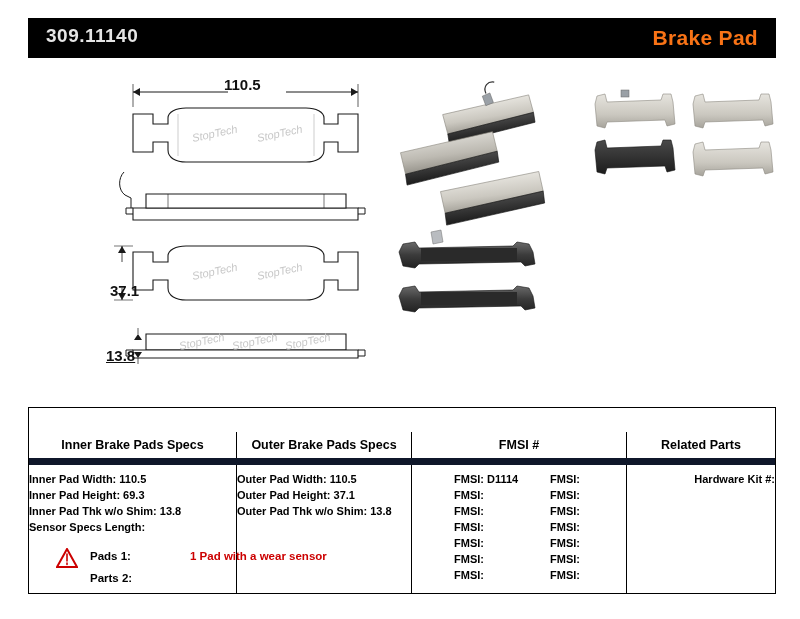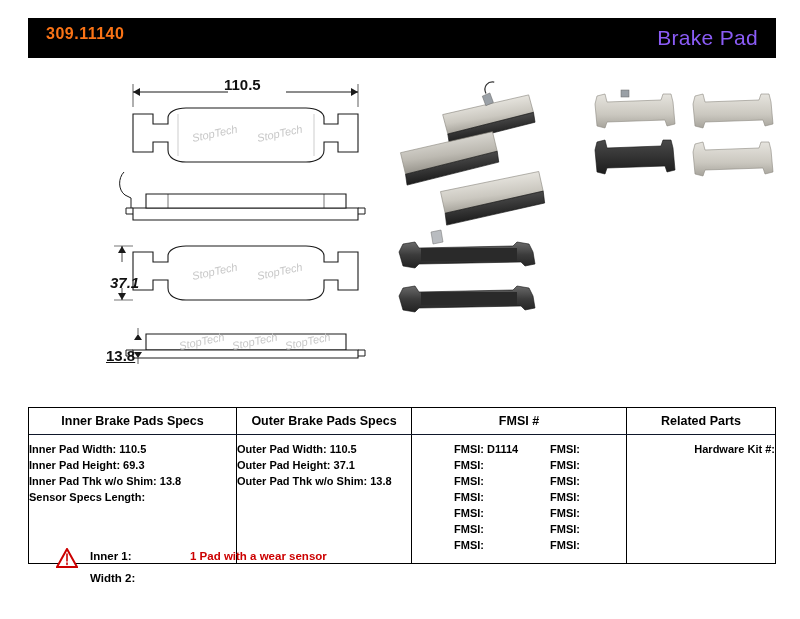--- a/index.html
+++ b/index.html
@@ -28,32 +28,32 @@
     left: 28px;
     top: 18px;
     width: 748px;
     height: 40px;
     background: #000000;
   }
   .header-part {
     position: absolute;
     left: 18px;
     top: 7px;
-    font-size: 16px;
-    font-weight: bold;
-    color: #f97316;
+    font-size: 19px;
+    font-weight: bold;
+    color: #e5e5e5;
     letter-spacing: 0.5px;
   }
   .header-title {
     position: absolute;
     right: 18px;
     top: 8px;
     font-size: 21px;
-    font-weight: normal;
-    color: #8b5cf6;
+    font-weight: bold;
+    color: #f97316;
     letter-spacing: 0.3px;
   }
 
   
   .drawing-area {
     position: absolute;
     left: 28px;
     top: 62px;
     width: 748px;
     height: 330px;
@@ -69,22 +69,23 @@
   .specs-table {
     position: absolute;
     left: 28px;
     top: 407px;
     width: 748px;
     border: 1px solid #000;
     box-sizing: border-box;
   }
   .specs-head {
     display: flex;
-    border-bottom: 1px solid #0f172a;
+    border-bottom: 7px solid #0f172a;
     height: 26px;
+    margin-top: 24px;
   }
   .specs-head > div {
     font-size: 12.5px;
     font-weight: bold;
     text-align: center;
     line-height: 26px;
     box-sizing: border-box;
   }
   .col-1 { width: 208px; border-right: 1px solid #000; }
   .col-2 { width: 175px; border-right: 1px solid #000; }
@@ -176,21 +177,21 @@
 <div class="sheet">
 
   <div class="header">
     <div class="header-part">309.11140</div>
     <div class="header-title">Brake Pad</div>
   </div>
 
   <div class="drawing-area">
 
     <div class="dim-label" style="left:196px; top:14px;">110.5</div>
-    <div class="dim-label" style="left:82px; top:212px;font-style:italic;">37.1</div>
+    <div class="dim-label" style="left:82px; top:220px;">37.1</div>
     <div class="dim-label" style="left:78px; top:285px;text-decoration:underline;">13.8</div>
 
     <svg width="748" height="330" viewBox="0 0 748 330">
       <g fill="none" stroke="#1a1a1a" stroke-width="1">
 
         <line x1="105" y1="30" x2="200" y2="30"></line>
         <line x1="258" y1="30" x2="330" y2="30"></line>
         <polyline points="112,26 105,30 112,34" fill="#1a1a1a" stroke="none"></polyline>
         <polyline points="323,26 330,30 323,34" fill="#1a1a1a" stroke="none"></polyline>
 
@@ -383,22 +384,22 @@
       </div>
     </div>
   </div>
 
   <div class="notes">
     <div class="note-row">
       <svg class="warn-icon" viewBox="0 0 22 20">
         <path d="M11,1 L21,19 L1,19 Z" fill="#ffffff" stroke="#cc0000" stroke-width="2"></path>
         <path d="M11,6 L11,13 M11,15 L11,16.5" stroke="#cc0000" stroke-width="1.6" stroke-linecap="round"></path>
       </svg>
-      <div class="note-label">Inner 1:</div>
+      <div class="note-label">Pads 1:</div>
       <div class="note-value">1 Pad with a wear sensor</div>
     </div>
     <div class="note-row">
-      <div class="note-label">Width 2:</div>
+      <div class="note-label">Parts 2:</div>
       <div class="note-value"></div>
     </div>
   </div>
 
 </div>
 
 </body></html>

